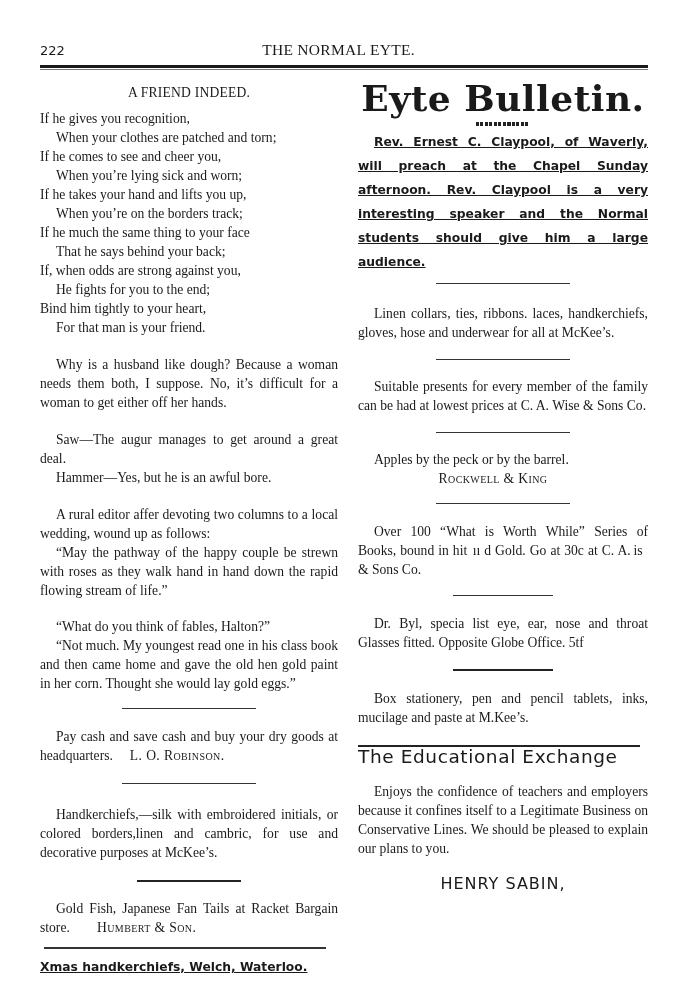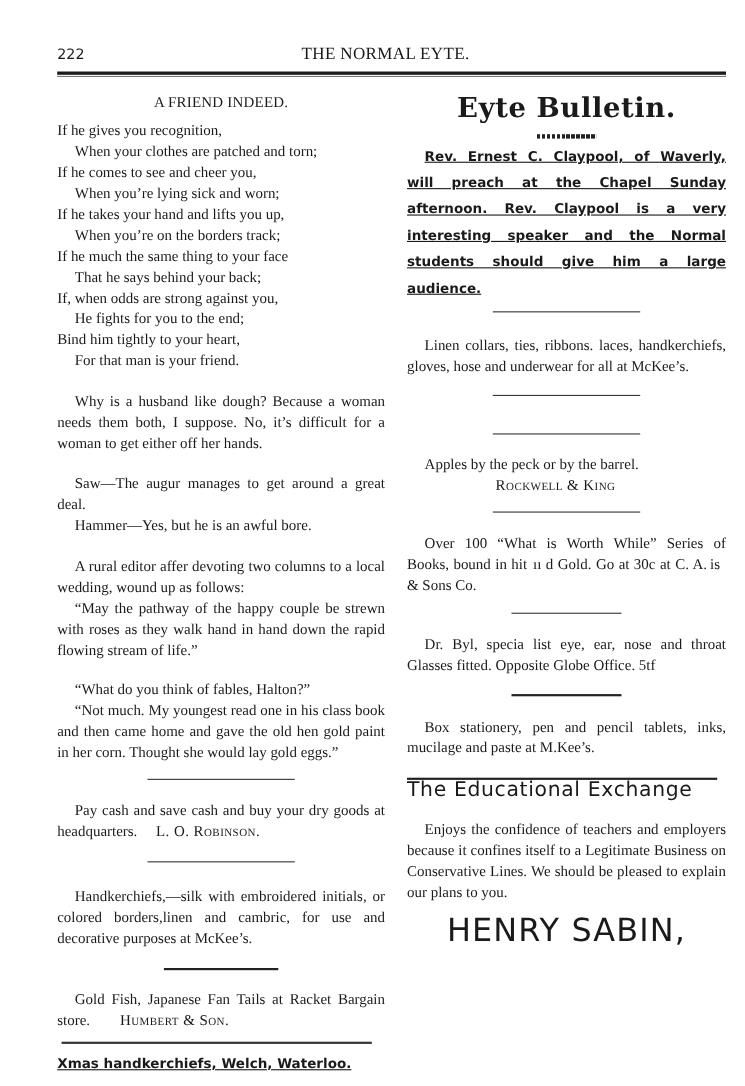--- a/index.html
+++ b/index.html
@@ -1,44 +1,44 @@
 <!DOCTYPE html>
 <html><head>
 <meta charset="utf-8">
 <style>
   html, body { margin:0; padding:0; }
   body {
     width:677px; height:987px; background:#ffffff; color:#1a1a1a;
     font-family:"DejaVu Serif", "Liberation Serif", serif;
     position:relative; overflow:hidden;
   }
-  .page { position:absolute; left:12px; top:0; width:608px; height:987px; }
+  .page { position:absolute; left:0; top:0; width:608px; height:987px; }
   .hdr-num { position:absolute; left:40px; top:43px; font-size:13px; font-family:"DejaVu Sans", sans-serif; }
   .hdr-title { position:absolute; left:0; width:677px; top:41px; text-align:center; font-size:15.5px; letter-spacing:0.3px; font-family:"Liberation Serif", serif; }
   .hdr-rule { position:absolute; left:40px; top:65px; width:608px; height:3px; background:#1a1a1a; }
   .hdr-rule2 { position:absolute; left:40px; top:69px; width:608px; height:1px; background:#777; }
 
   .col { position:absolute; font-size:13.6px; line-height:19px; font-family:"Liberation Serif", serif; }
   .col-left { left:40px; top:80px; width:298px; }
   .col-right { left:358px; top:80px; width:290px; }
 
   .just { text-align:justify; text-align-last:left; }
   .indent { text-indent:16px; }
   .poem-title { text-align:center; font-size:13.6px; margin:3px 0 7px 0; letter-spacing:0.2px; }
   .poem-line { white-space:nowrap; }
   .poem-line.in { padding-left:16px; }
   .sep { height:1px; background:#333; margin:0 auto; }
   .smallcaps { font-variant:small-caps; letter-spacing:0.4px; }
   .right { text-align:center; }
   .bold-sans { font-family:"DejaVu Sans", sans-serif; font-weight:bold; font-size:12.3px; line-height:24px;text-decoration:underline; }
 
-  .bulletin-title { text-align:center; font-family:"DejaVu Serif", serif; font-weight:bold; font-size:25px; line-height:36px; margin-top:0; letter-spacing:0.5px; }
+  .bulletin-title { text-align:center; font-family:"DejaVu Serif", serif; font-weight:bold; font-size:36px; line-height:36px; margin-top:0; letter-spacing:0.5px; }
   .dotted-orn { width:54px; height:4px; margin:6px auto 4px auto; background: repeating-linear-gradient(90deg, #222 0 3px, #fff 3px 4.5px); }
   .exchange-title { font-family:"DejaVu Sans", sans-serif; font-size:18.5px; letter-spacing:0.6px; margin:0 0 16px 0; }
-  .sabin { text-align:center; font-family:"DejaVu Sans", sans-serif; font-size:29px; letter-spacing:1px; margin:16px 0 14px 0; }
+  .sabin { text-align:center; font-family:"DejaVu Sans", sans-serif; font-size:16px; letter-spacing:1px; margin:16px 0 14px 0; }
   .addr { font-size:13.6px; white-space:nowrap; }
 </style>
 </head>
 <body>
 
 <div class="page">
 
   <div class="hdr-num">222</div>
   <div class="hdr-title">THE NORMAL EYTE.</div>
   <div class="hdr-rule"></div>
@@ -112,20 +112,21 @@
     <div class="bold-sans just indent">Rev. Ernest C. Claypool, of Waverly, will preach at the Chapel Sunday afternoon. Rev. Claypool is a very interesting speaker and the Normal students should give him a large audience.</div>
 
     <div style="height:9px"></div>
     <div class="sep" style="width:134px"></div>
     <div style="height:20px"></div>
     <div class="just indent">Linen collars, ties, ribbons. laces, handkerchiefs, gloves, hose and underwear for all at McKee’s.</div>
 
     <div style="height:17px"></div>
     <div class="sep" style="width:134px"></div>
     <div style="height:17px"></div>
+    <div class="just indent">Suitable presents for every member of the family can be had at lowest prices at C. A. Wise &amp; Sons Co.</div>
 
     <div style="height:17px"></div>
     <div class="sep" style="width:134px"></div>
     <div style="height:17px"></div>
     <div class="indent">Apples by the peck or by the barrel.</div>
     <div class="right smallcaps" style="padding-right:20px">Rockwell &amp; King</div>
 
     <div style="height:15px"></div>
     <div class="sep" style="width:134px"></div>
     <div style="height:18px"></div>

